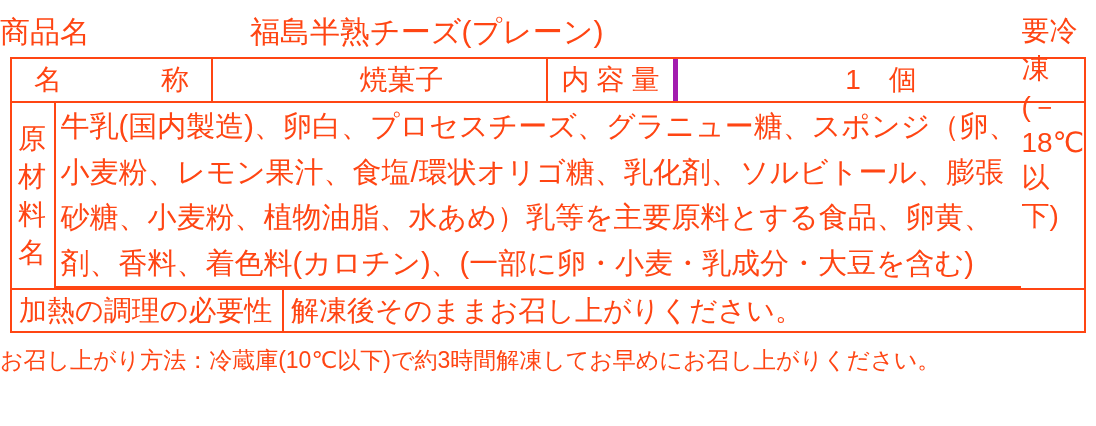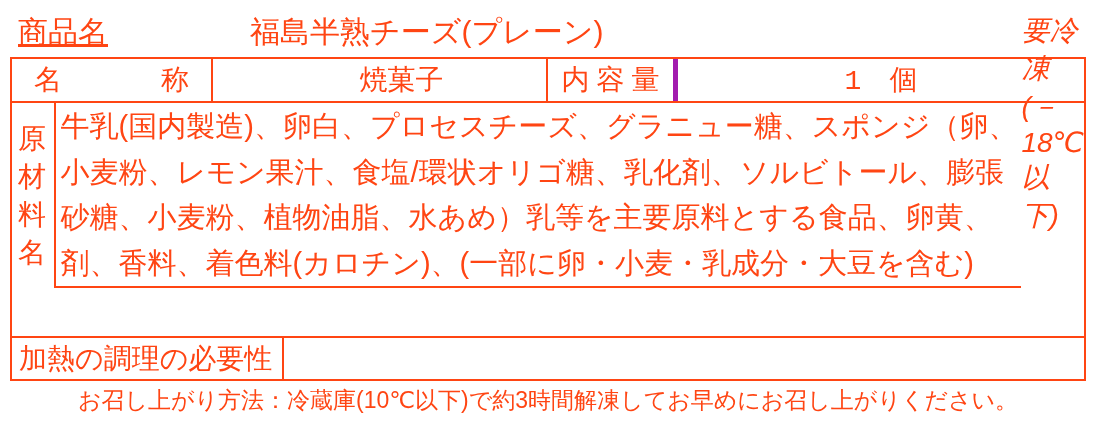--- a/index.html
+++ b/index.html
@@ -20,25 +20,23 @@
   
   .hdr {
     height: 57px;
     display: flex;
     align-items: center;
     box-sizing: border-box;
     padding-top: 8px;
   }
   .hdr-label {
     width: 160px;
-    padding-left: 18px;
     font-size: 30px;
     box-sizing: border-box;
     white-space: nowrap;
-    text-decoration: underline;
   }
   .hdr-value {
     flex: 1;
     text-align: left;
     font-size: 30px;
     padding-left: 90px;
     white-space: nowrap;
   }
   
   .tbl {
@@ -80,21 +78,20 @@
     justify-content: center;
     align-items: center;
     letter-spacing: 7px;
     text-indent: 7px;
   }
   .c-qty-value {
     flex: 1;
     display: flex;
     justify-content: center;
     align-items: center;
-    font-family: Liberation Mono, monospace;
   }
   
   .row-group {
     display: flex;
   }
   .g-left {
     width: 136px;
     box-sizing: border-box;
     border-right: 2px solid #FF4513;
     display: flex;
@@ -124,49 +121,46 @@
     padding: 1px 4px 0 5px;
     font-size: 29px;
     line-height: 45.5px;
     white-space: nowrap;
   }
   .sto-box {
     height: 41px;
     display: flex;
     justify-content: center;
     align-items: center;
-    font-style: italic;
   }
   .row-heat {
     display: flex;
     height: 43px;
     border-top: 2px solid #FF4513;
     box-sizing: border-box;
-    margin-top: 48px;
   }
   .c-heat-label {
     width: 272px;
     box-sizing: border-box;
     border-right: 2px solid #FF4513;
     display: flex;
     align-items: center;
     padding-left: 7px;
     white-space: nowrap;
   }
   .c-heat-value {
     flex: 1;
     display: flex;
     align-items: center;
     padding-left: 7px;
     white-space: nowrap;
   }
   
   .note {
-    margin-top: 4px;
-    text-align: center;
+    margin-top: 12px;
     font-size: 23px;
     white-space: nowrap;
   }
 </style>
 </head>
 <body>
 
 <div class="page">
 
   <div class="hdr">
@@ -196,19 +190,20 @@
           <div>小麦粉、レモン果汁、食塩/環状オリゴ糖、乳化剤、ソルビトール、膨張</div>
           <div>砂糖、小麦粉、植物油脂、水あめ）乳等を主要原料とする食品、卵黄、</div>
           <div>剤、香料、着色料(カロチン)、(一部に卵・小麦・乳成分・大豆を含む)</div>
         </div>
         <div class="sto-box">要冷凍(－18℃以下)</div>
       </div>
     </div>
 
     <div class="row-heat">
       <div class="c-heat-label">加熱の調理の必要性</div>
+      <div class="c-heat-value">解凍後そのままお召し上がりください。</div>
     </div>
 
   </div>
 
   <div class="note">お召し上がり方法：冷蔵庫(10℃以下)で約3時間解凍してお早めにお召し上がりください。</div>
 
 </div>
 
 </body></html>

